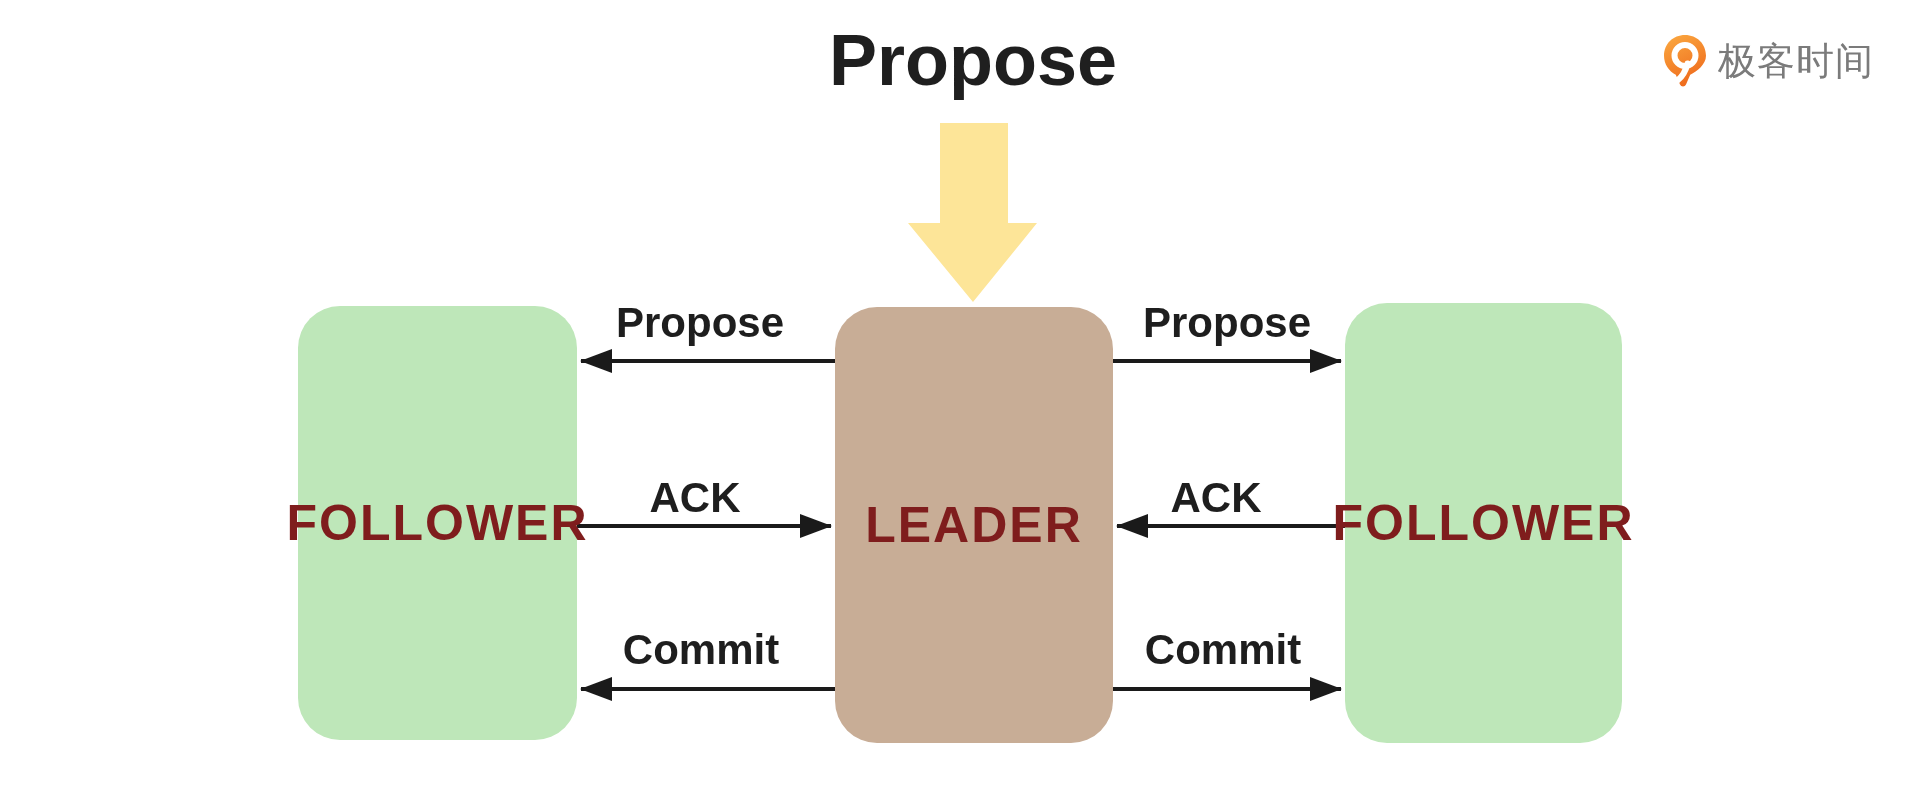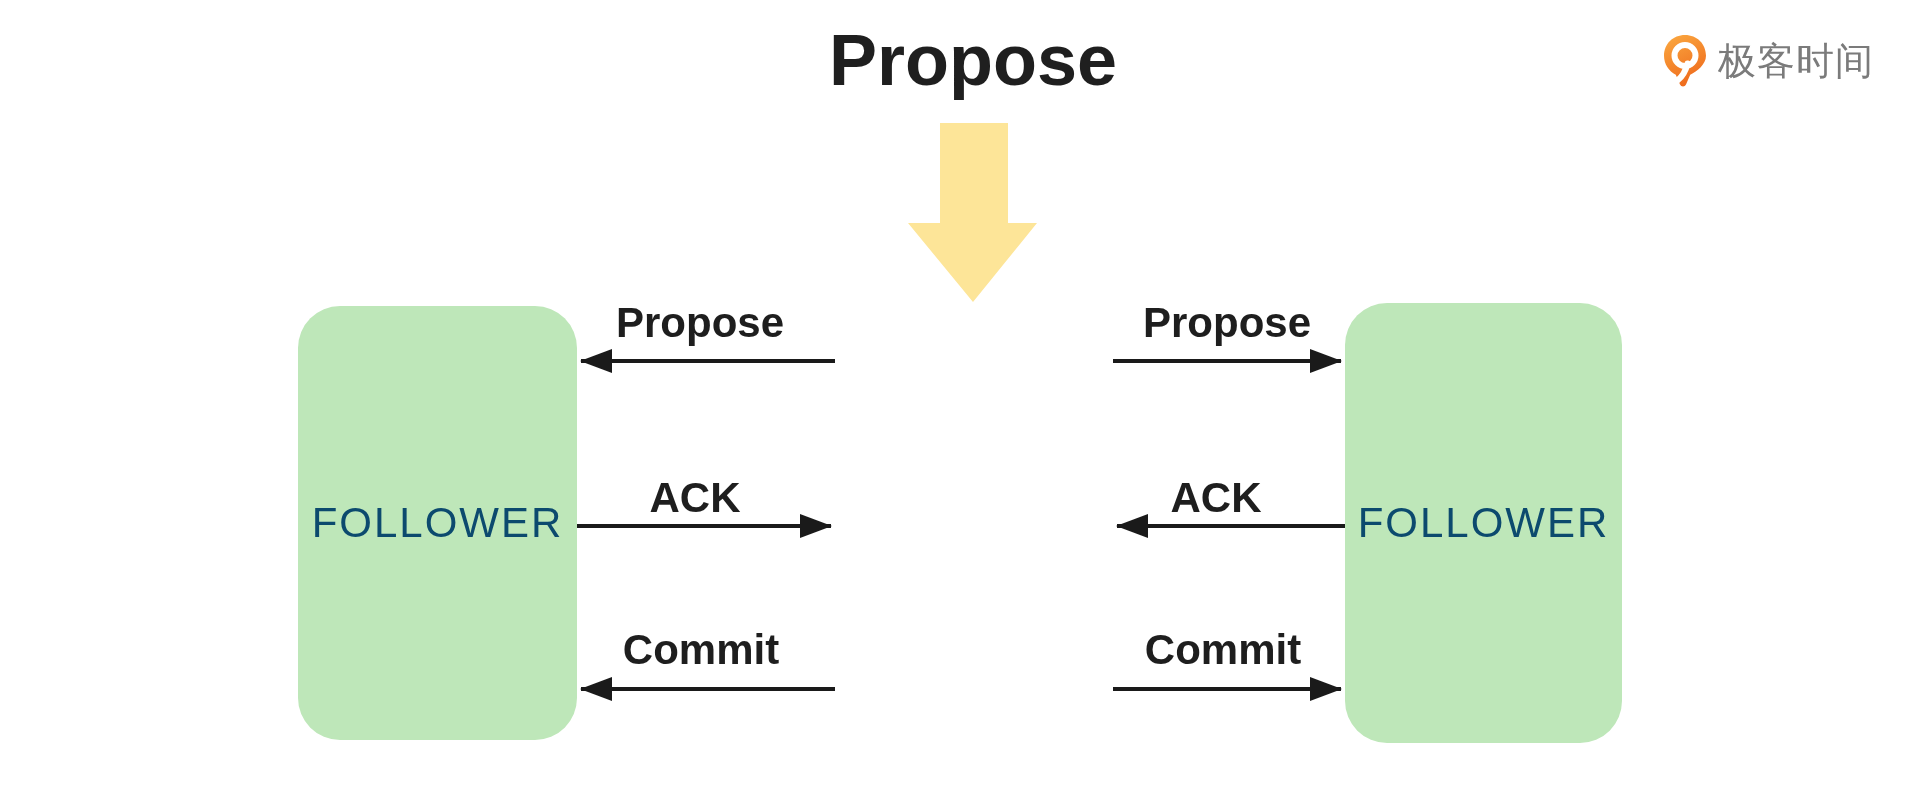--- a/index.html
+++ b/index.html
@@ -54,24 +54,24 @@
     height: 786px;
   }
   .node {
     position: absolute;
     border-radius: 42px;
     display: flex;
     align-items: center;
     justify-content: center;
   }
   .node-label {
-    font-size: 42px;
-    font-weight: 400;
+    font-size: 50px;
+    font-weight: 700;
     letter-spacing: 2px;
-    color: #0c4a6e;
+    color: #7f1d1d;
     white-space: nowrap;
   }
   .node-follower-left  { left: 298px;  top: 306px; width: 279px; height: 434px; }
   .node-leader         { left: 835px;  top: 307px; width: 278px; height: 436px; }
   .node-follower-right { left: 1345px; top: 303px; width: 277px; height: 440px; }
   .msg {
     position: absolute;
     transform: translateX(-50%);
     font-size: 42px;
     font-weight: 700;
@@ -123,20 +123,23 @@
 
     <line x1="1113" y1="361" x2="1341" y2="361" stroke-width="4" marker-end="url(#ah)" stroke="#1a1a1a"></line>
     <line x1="1345" y1="526" x2="1117" y2="526" stroke-width="4" marker-end="url(#ah)" stroke="#1a1a1a"></line>
     <line x1="1113" y1="689" x2="1341" y2="689" stroke-width="4" marker-end="url(#ah)" stroke="#1a1a1a"></line>
   </svg>
 
   <div class="node node-follower-left" style="background-color: rgb(190, 231, 185);">
     <span class="node-label">FOLLOWER</span>
   </div>
 
+  <div class="node node-leader" style="background-color: rgb(200, 173, 150);">
+    <span class="node-label">LEADER</span>
+  </div>
 
   <div class="node node-follower-right" style="background-color: rgb(190, 231, 185);">
     <span class="node-label">FOLLOWER</span>
   </div>
 
   <span class="msg msg-l-propose">Propose</span>
   <span class="msg msg-l-ack">ACK</span>
   <span class="msg msg-l-commit">Commit</span>
   <span class="msg msg-r-propose">Propose</span>
   <span class="msg msg-r-ack">ACK</span>

